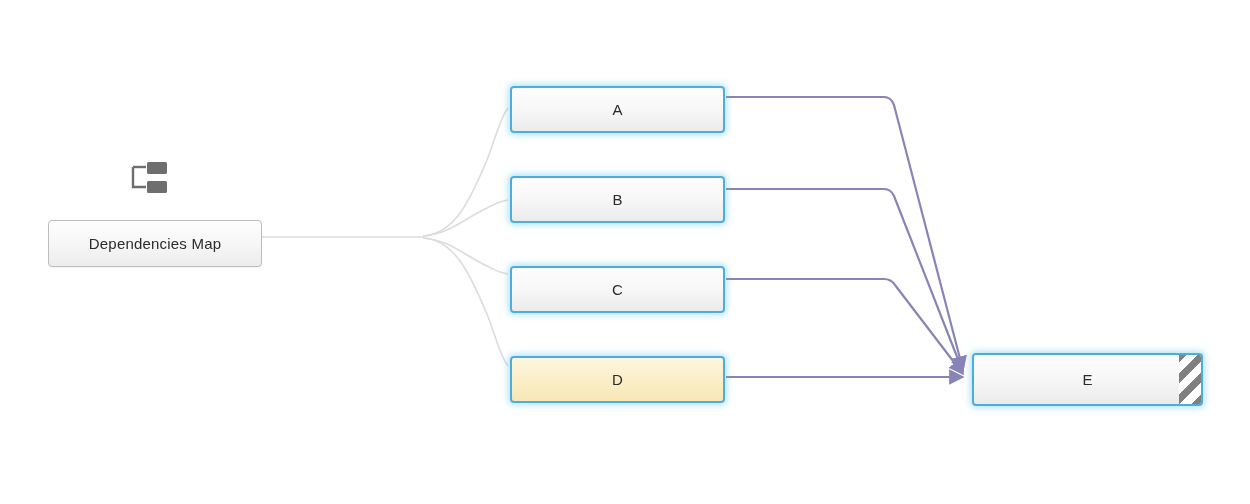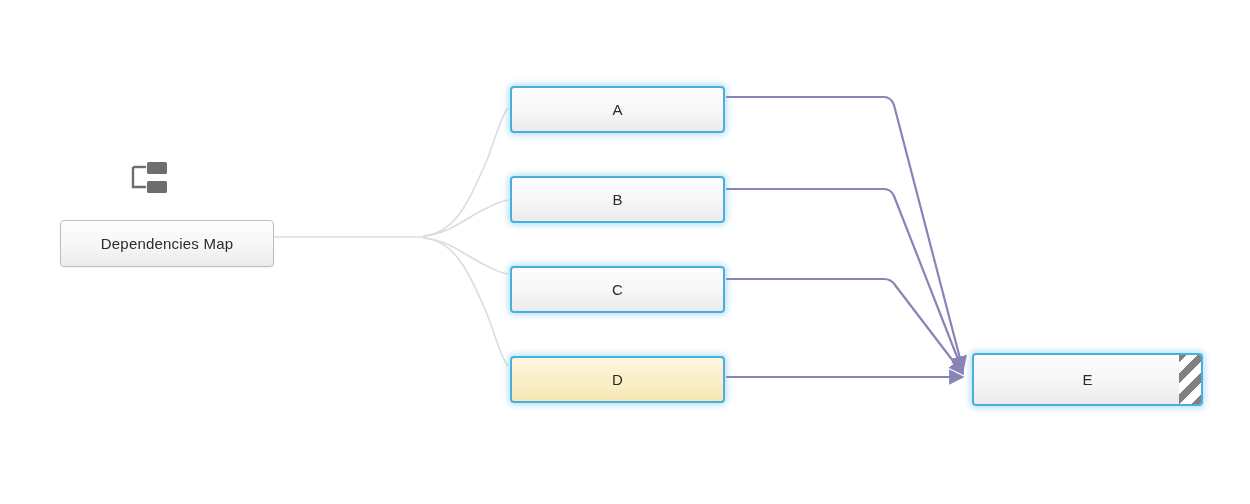--- a/index.html
+++ b/index.html
@@ -115,21 +115,21 @@
 
   <div class="tree-icon" style="left:130px; top:161px;">
     <svg viewBox="0 0 40 36" width="40" height="36">
       <path d="M 3 6 L 3 26 L 16 26" fill="none" stroke="#6e6e6e" stroke-width="2.4"></path>
       <path d="M 3 6 L 16 6" fill="none" stroke="#6e6e6e" stroke-width="2.4"></path>
       <rect x="17" y="1" width="20" height="12" rx="1.5" fill="#6e6e6e"></rect>
       <rect x="17" y="20" width="20" height="12" rx="1.5" fill="#6e6e6e"></rect>
     </svg>
   </div>
 
-  <div class="node root" style="left:60px; top:220px; width:214px; height:47px;">
+  <div class="node root" style="left:48px; top:220px; width:214px; height:47px;">
     <span class="node-label">Dependencies Map</span>
   </div>
 
   <div class="node hl" style="left:510px; top:86px; width:215px; height:47px;">
     <span class="node-label">A</span>
   </div>
 
   <div class="node hl" style="left:510px; top:176px; width:215px; height:47px;">
     <span class="node-label">B</span>
   </div>

